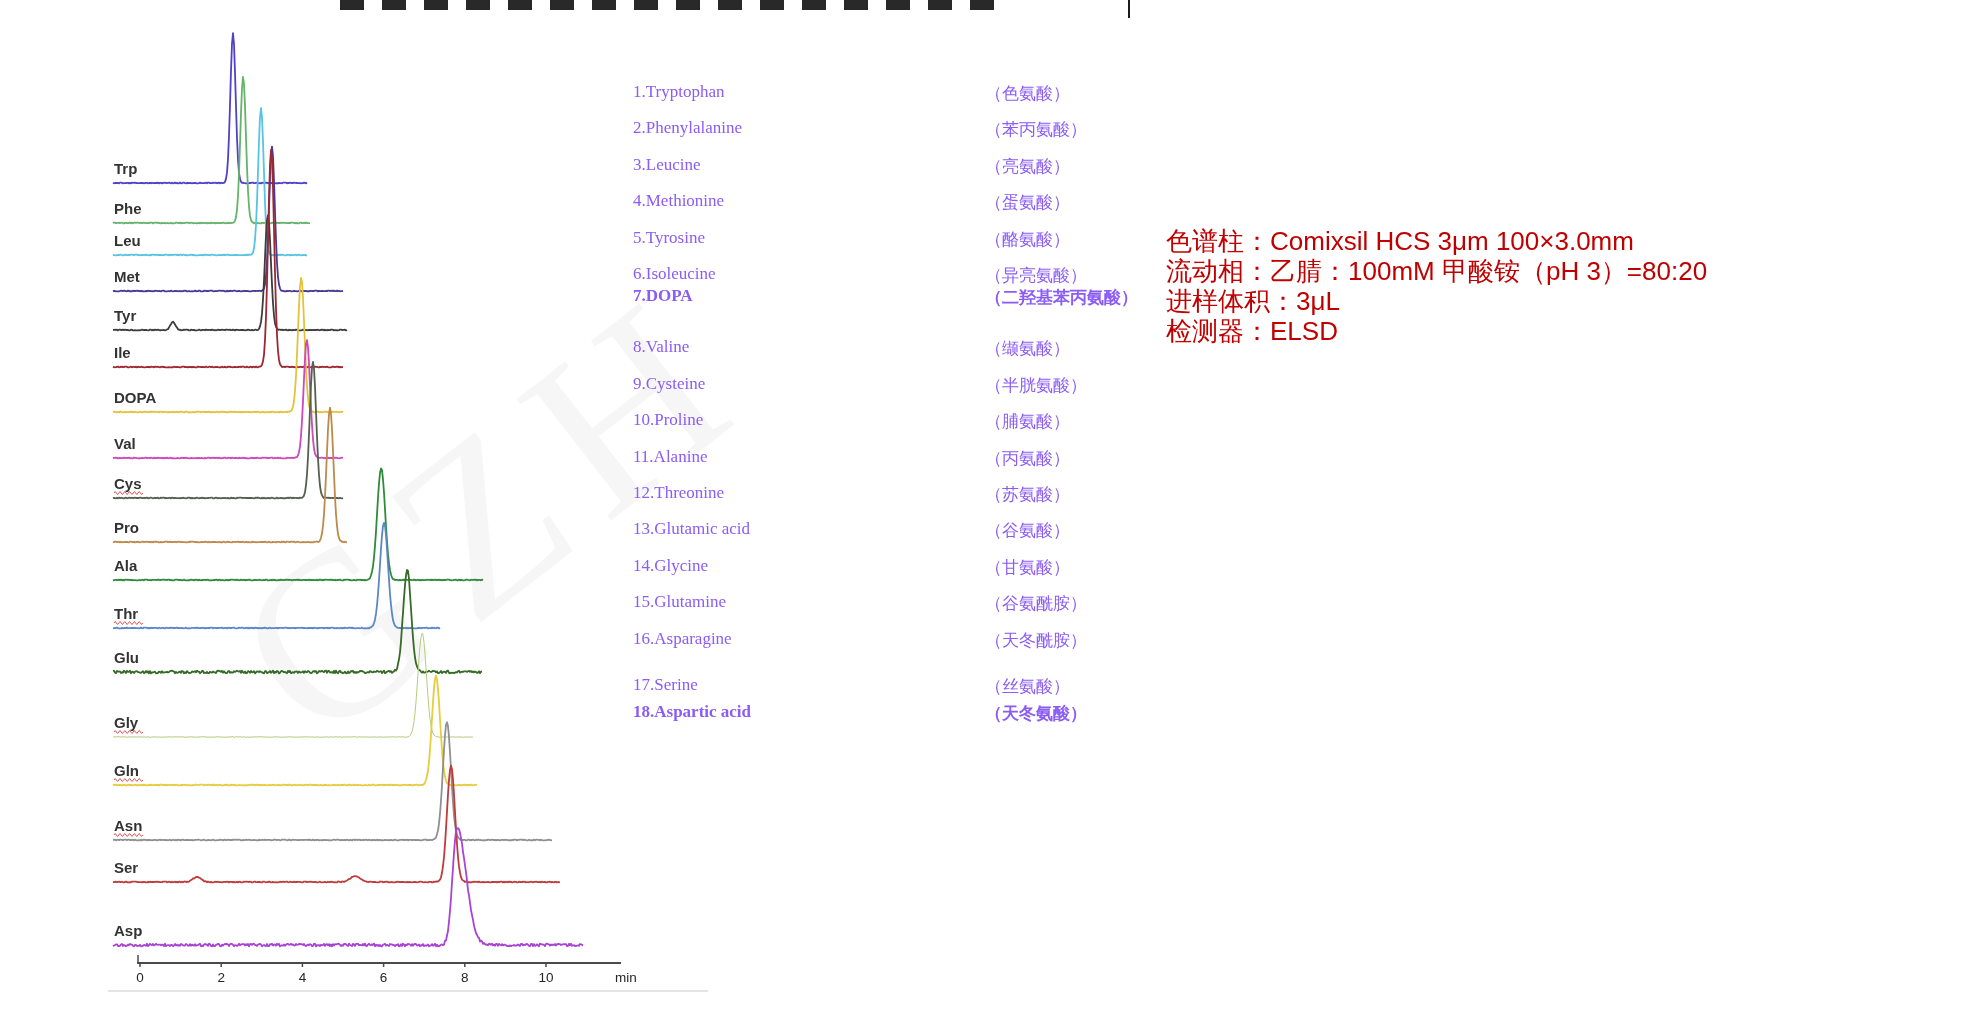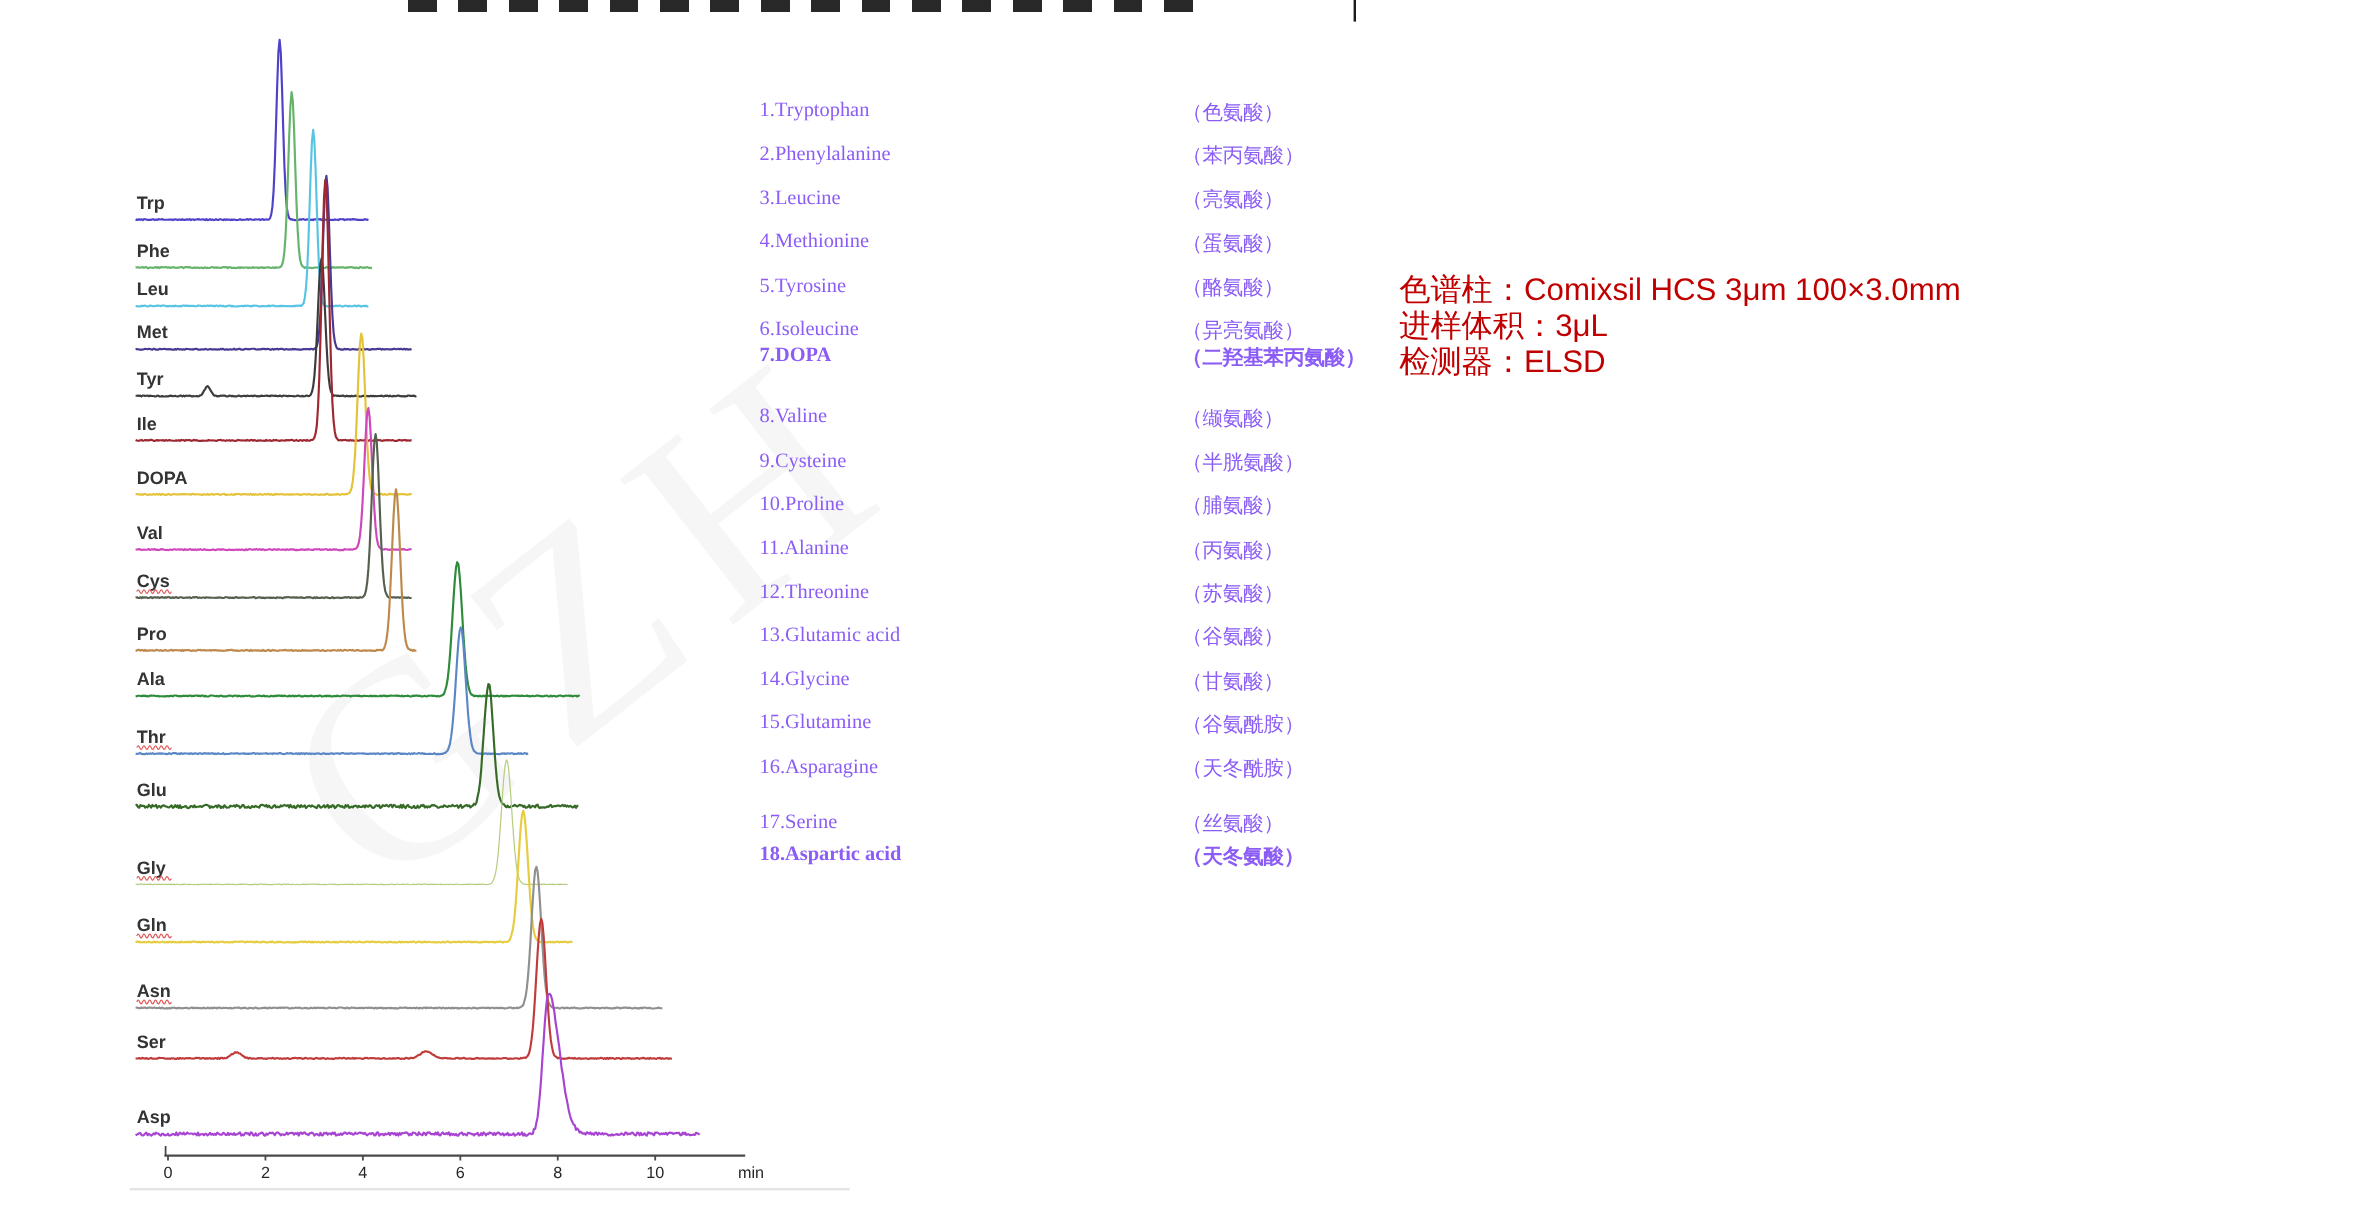--- a/index.html
+++ b/index.html
@@ -117,18 +117,19 @@
       <div class="list-row" style="top: 519.4px;"><span>13.Glutamic acid</span><span class="cn">（谷氨酸）</span></div>
       <div class="list-row" style="top: 555.85px;"><span>14.Glycine</span><span class="cn">（甘氨酸）</span></div>
       <div class="list-row" style="top: 592.3px; text-align: center;"><span>15.Glutamine</span><span class="cn">（谷氨酰胺）</span></div>
       <div class="list-row" style="top: 628.75px;"><span>16.Asparagine</span><span class="cn">（天冬酰胺）</span></div>
       <div class="list-row" style="top: 675px; text-align: center;"><span>17.Serine</span><span class="cn">（丝氨酸）</span></div>
       <div class="list-row" style="top: 701.65px; font-weight: bold;"><span>18.Aspartic acid</span><span class="cn">（天冬氨酸）</span></div>
     </div>
 
   <div id="conditions" style="color: rgb(192, 0, 0);">
       <div>色谱柱：Comixsil HCS 3μm 100×3.0mm</div>
+      <div>流动相：乙腈：100mM 甲酸铵（pH 3）=80:20</div>
       <div>进样体积：3μL</div>
       <div>检测器：ELSD</div>
     </div>
 
   <div class="bottom-divider"></div>
 </div>
 
 </body></html>

